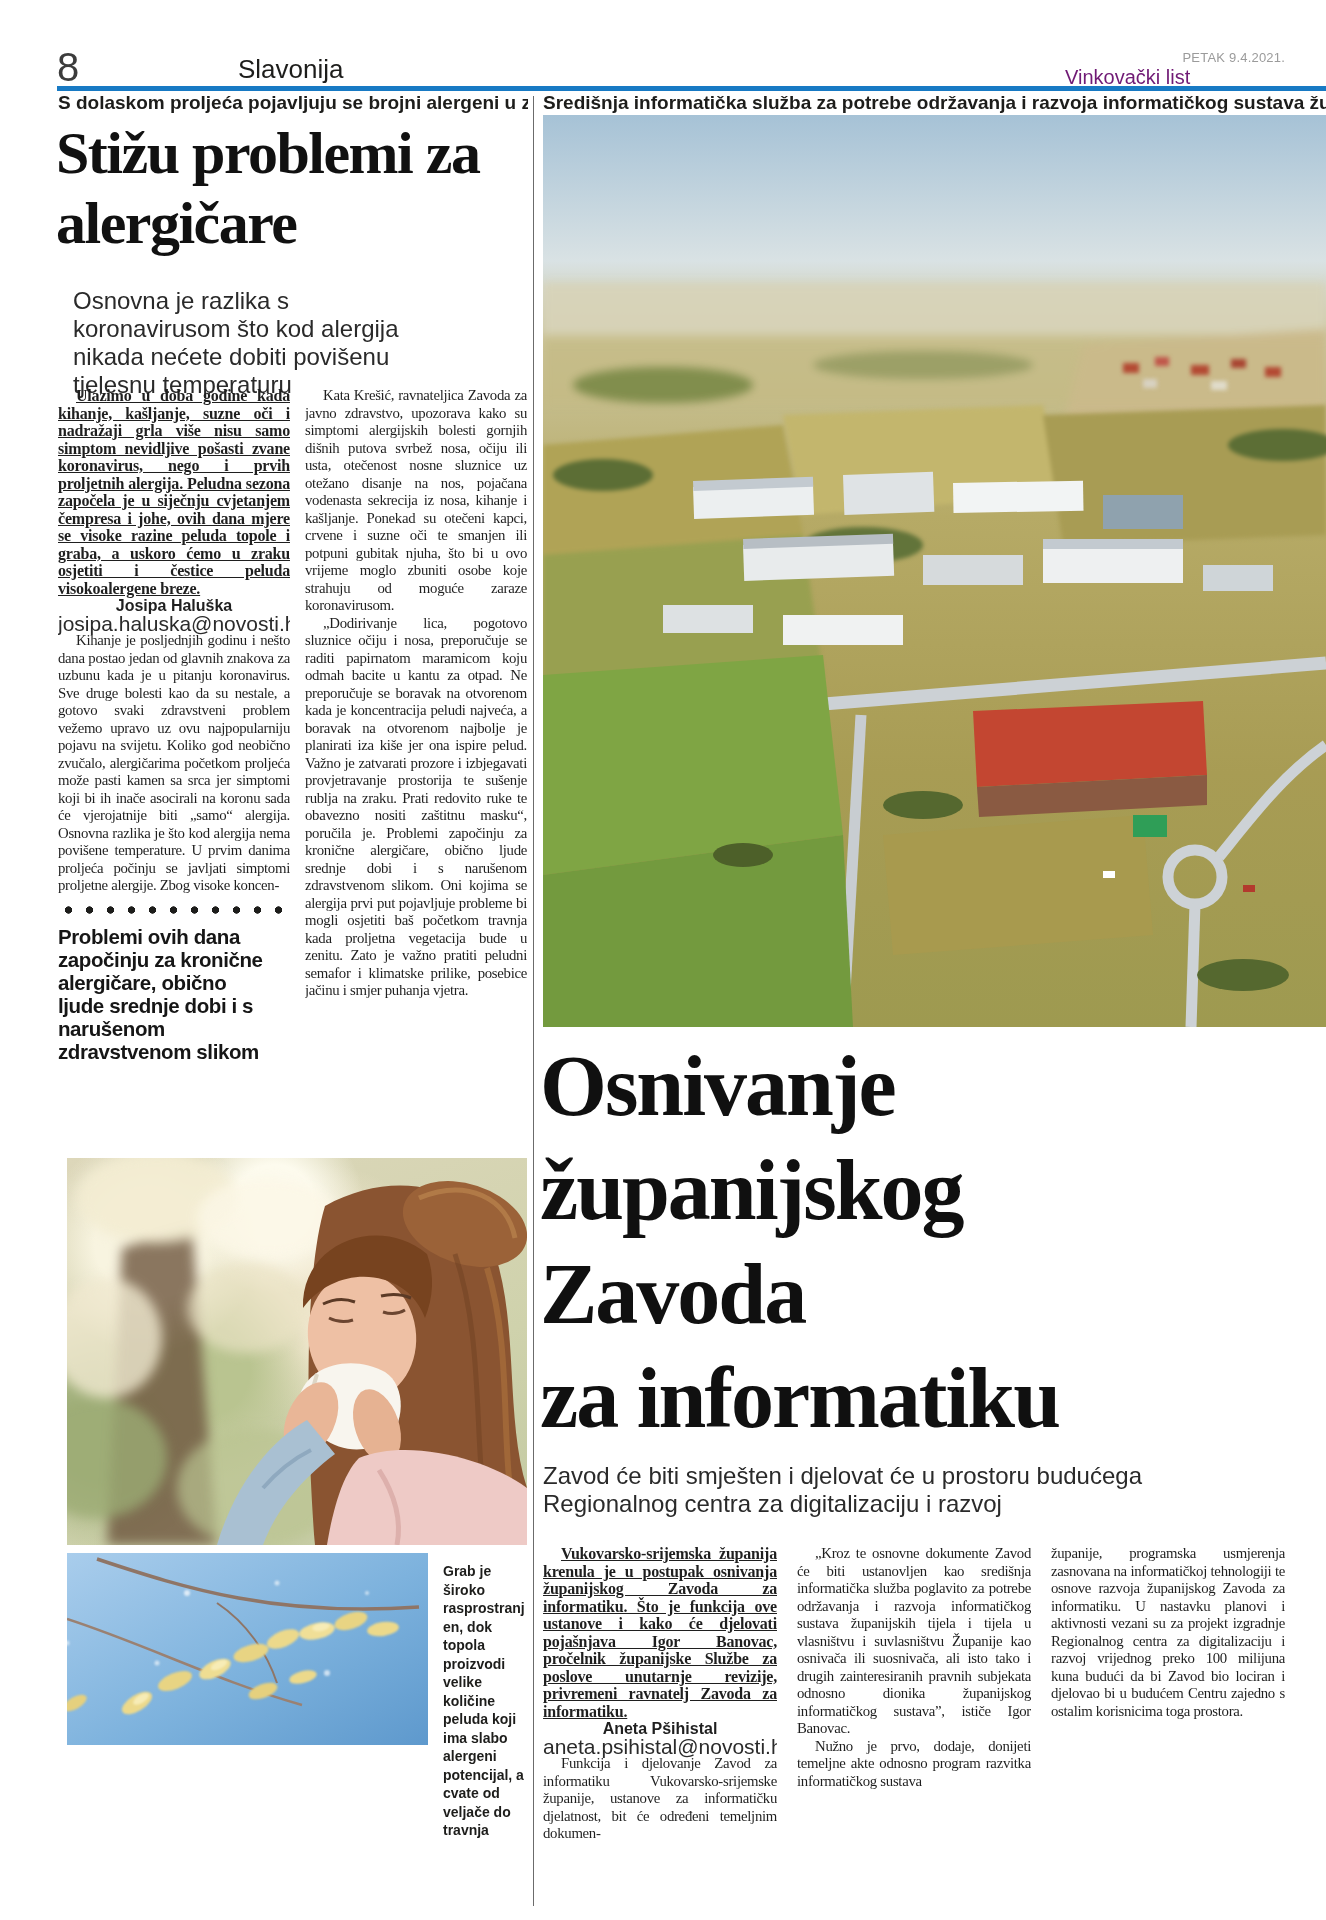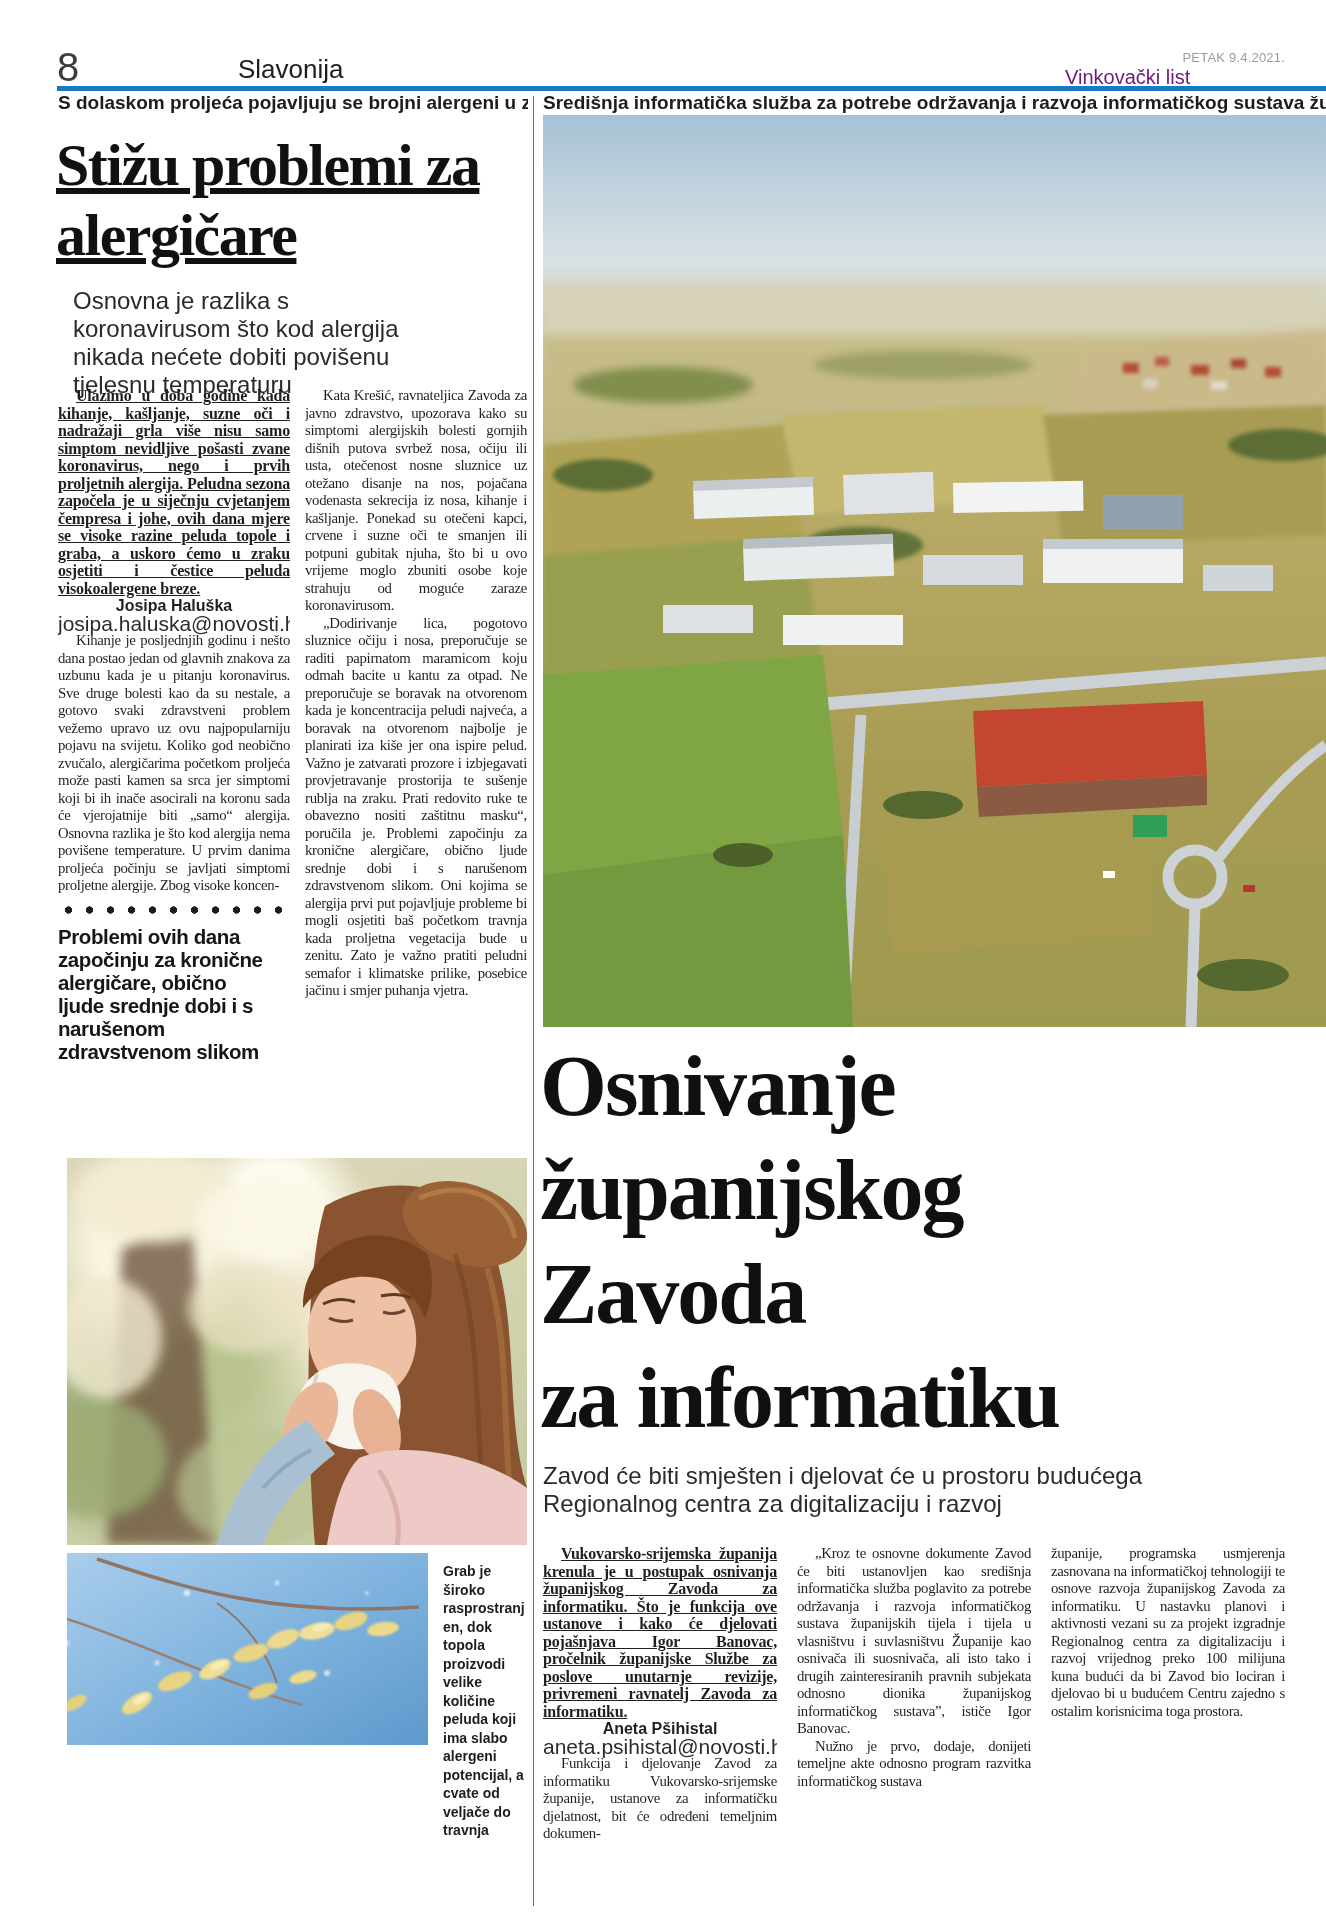--- a/index.html
+++ b/index.html
@@ -60,21 +60,21 @@
 <div id="page">
 
   <div class="abs sans pagenum" style="left:57px;top:45px;">8</div>
   <div class="abs sans section" style="left:238px;top:54px;">Slavonija</div>
   <div class="abs sans date-line" style="right:41px;top:50px;width:220px;">PETAK 9.4.2021.</div>
   <div class="abs sans pub-line" style="right:41px;top:66px;width:220px;">Vinkovački list</div>
   <div class="abs blue-rule" style="left:57px;top:86px;width:1269px;"></div>
   <div class="abs v-rule" style="left:533px;top:96px;height:1810px;"></div>
 
   <div class="abs sans kicker" style="left:58px;top:92px;width:470px;">S dolaskom proljeća pojavljuju se brojni alergeni u zraku</div>
-  <div class="abs serif hl-left" style="left:56px;top:130px;width:470px;text-decoration:underline;">Stižu problemi za alergičare</div>
+  <div class="abs serif hl-left" style="left:56px;top:118px;width:470px;">Stižu problemi za alergičare</div>
   <div class="abs sans subhead" style="left:73px;top:287px;width:380px;">Osnovna je razlika s koronavirusom što kod alergija nikada nećete dobiti povišenu tjelesnu temperaturu</div>
 
   <div class="abs serif bodycol" style="left:58px;top:387px;width:232px;height:775px;">
     <p class="lead ind">Ulazimo u doba godine kada kihanje, kašljanje, suzne oči i nadražaji grla više nisu samo simptom nevidljive pošasti zvane koronavirus, nego i prvih proljetnih alergija. Peludna sezona započela je u siječnju cvjetanjem čempresa i johe, ovih dana mjere se visoke razine peluda topole i graba, a uskoro ćemo u zraku osjetiti i čestice peluda visokoalergene breze.</p>
     <p class="author-name">Josipa Haluška</p>
     <p class="author-mail">josipa.haluska@novosti.hr</p>
     <p class="ind">Kihanje je posljednjih godinu i nešto dana postao jedan od glavnih znakova za uzbunu kada je u pitanju koronavirus. Sve druge bolesti kao da su nestale, a gotovo svaki zdravstveni problem vežemo upravo uz ovu najpopularniju pojavu na svijetu. Koliko god neobično zvučalo, alergičarima početkom proljeća može pasti kamen sa srca jer simptomi koji bi ih inače asocirali na koronu sada će vjerojatnije biti „samo“ alergija. Osnovna razlika je što kod alergija nema povišene temperature. U prvim danima proljeća počinju se javljati simptomi proljetne alergije. Zbog visoke koncen-</p>
     <div class="dotted"></div>
     <p class="pullquote sans" style="width:210px;">Problemi ovih dana započinju za kronične alergičare, obično ljude srednje dobi i s narušenom zdravstvenom slikom</p>
   </div>

